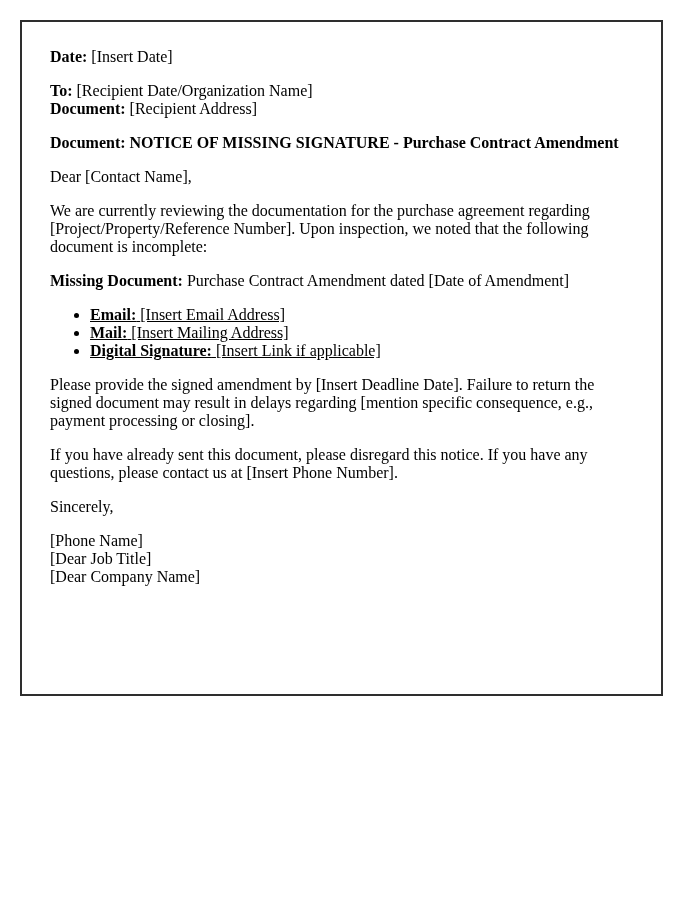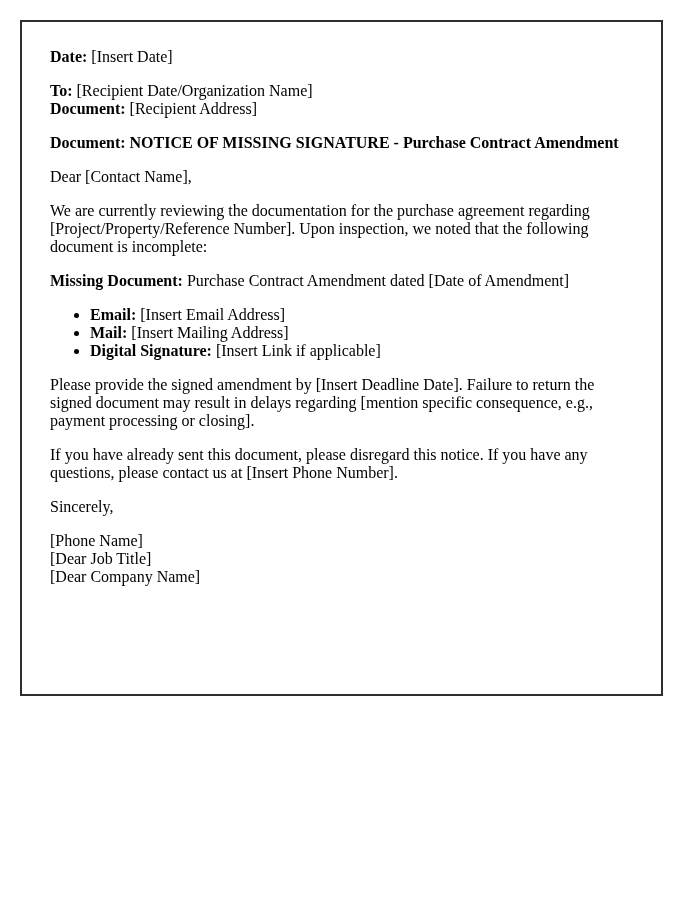--- a/index.html
+++ b/index.html
@@ -31,20 +31,21 @@
     padding: 10px 28px 28px 28px;
     background: #ffffff;
   }
   .letter-box p {
     margin: 16px 0;
   }
   .letter-box ul {
     margin: 16px 0;
     padding-left: 40px;
     list-style-type: disc;
+    text-decoration: underline;
   }
   .letter-box li {
     margin: 0;
   }
   b { font-weight: bold; }
 </style>
 </head>
 <body>
 
 <div class="page">

